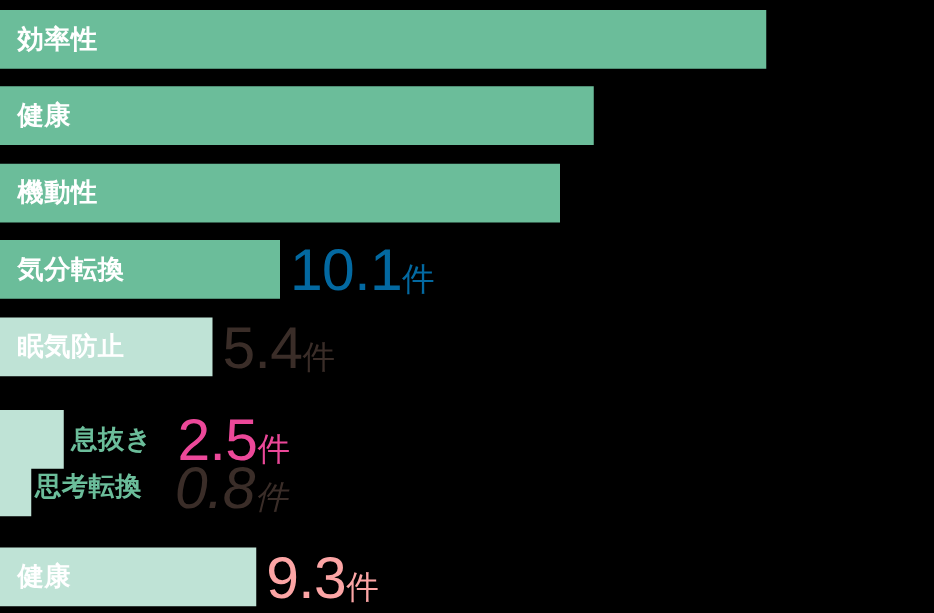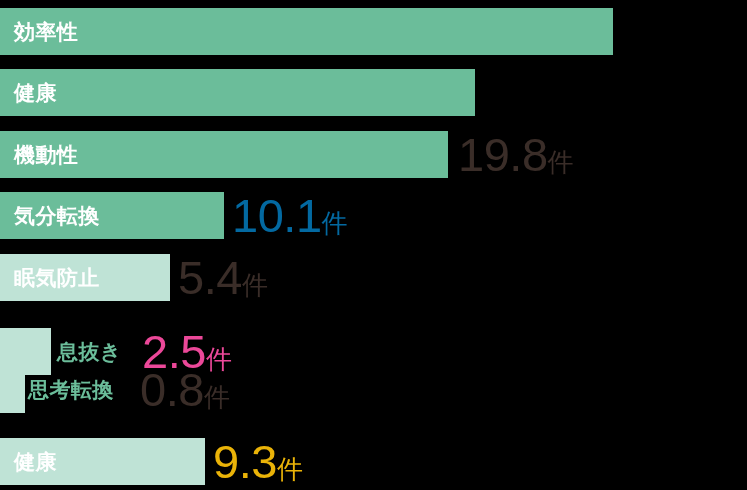--- a/index.html
+++ b/index.html
@@ -87,40 +87,39 @@
       <div class="bar-fill" style="width: 613px; background: rgb(107, 189, 154);"></div>
       <span class="bar-label inside" style="color: rgb(255, 255, 255);">効率性</span>
     </div>
     <div class="bar-row" style="top: 69px;">
       <div class="bar-fill" style="width: 475px; background: rgb(107, 189, 154);"></div>
       <span class="bar-label inside" style="color: rgb(255, 255, 255);">健康</span>
     </div>
     <div class="bar-row" style="top: 131px;">
       <div class="bar-fill" style="width: 448px; background: rgb(107, 189, 154);"></div>
       <span class="bar-label inside" style="color: rgb(255, 255, 255);">機動性</span>
-      <span class="bar-value" style="left: 458px; color: rgb(58, 45, 40);"><span class="num">19.8</span><span class="unit">件</span></span>
     </div>
     <div class="bar-row" style="top: 192px; padding-left: 40px;">
       <div class="bar-fill" style="width: 224px; background: rgb(107, 189, 154);"></div>
       <span class="bar-label inside" style="color: rgb(255, 255, 255);">気分転換</span>
       <span class="bar-value" style="left: 232px; color: #0369a1;"><span class="num">10.1</span><span class="unit">件</span></span>
     </div>
     <div class="bar-row" style="top: 254px;">
       <div class="bar-fill" style="width: 170px; background: rgb(191, 227, 214);"></div>
       <span class="bar-label inside" style="color: rgb(255, 255, 255);">眠気防止</span>
       <span class="bar-value" style="left: 178px; color: rgb(58, 45, 40);"><span class="num">5.4</span><span class="unit">件</span></span>
     </div>
     <div class="bar-row" style="top: 328px; text-decoration: underline;">
       <div class="bar-fill" style="width: 51px; background: rgb(191, 227, 214);"></div>
       <span class="bar-label outside" style="color: rgb(107, 189, 154); left: 57px;">息抜き</span>
       <span class="bar-value" style="left: 142px; color: #ec4899;"><span class="num">2.5</span><span class="unit">件</span></span>
     </div>
     <div class="bar-row" style="top: 366px;">
       <div class="bar-fill" style="width: 25px; background: rgb(191, 227, 214);"></div>
       <span class="bar-label outside" style="color: rgb(107, 189, 154); left: 28px;">思考転換</span>
-      <span class="bar-value" style="left: 140px; color: rgb(58, 45, 40);"><span class="num">0.8</span><span class="unit">件</span></span>
+      <span class="bar-value" style="left: 140px; color: rgb(58, 45, 40); font-style: italic;"><span class="num">0.8</span><span class="unit">件</span></span>
     </div>
     <div class="bar-row" style="top: 438px;">
       <div class="bar-fill" style="width: 205px; background: rgb(191, 227, 214);"></div>
       <span class="bar-label inside" style="color: rgb(255, 255, 255);">健康</span>
-      <span class="bar-value" style="left: 213px; color: #eab308;"><span class="num">9.3</span><span class="unit">件</span></span>
+      <span class="bar-value" style="left: 213px; color: #fca5a5;"><span class="num">9.3</span><span class="unit">件</span></span>
     </div>
   </div>
 
 </body></html>

